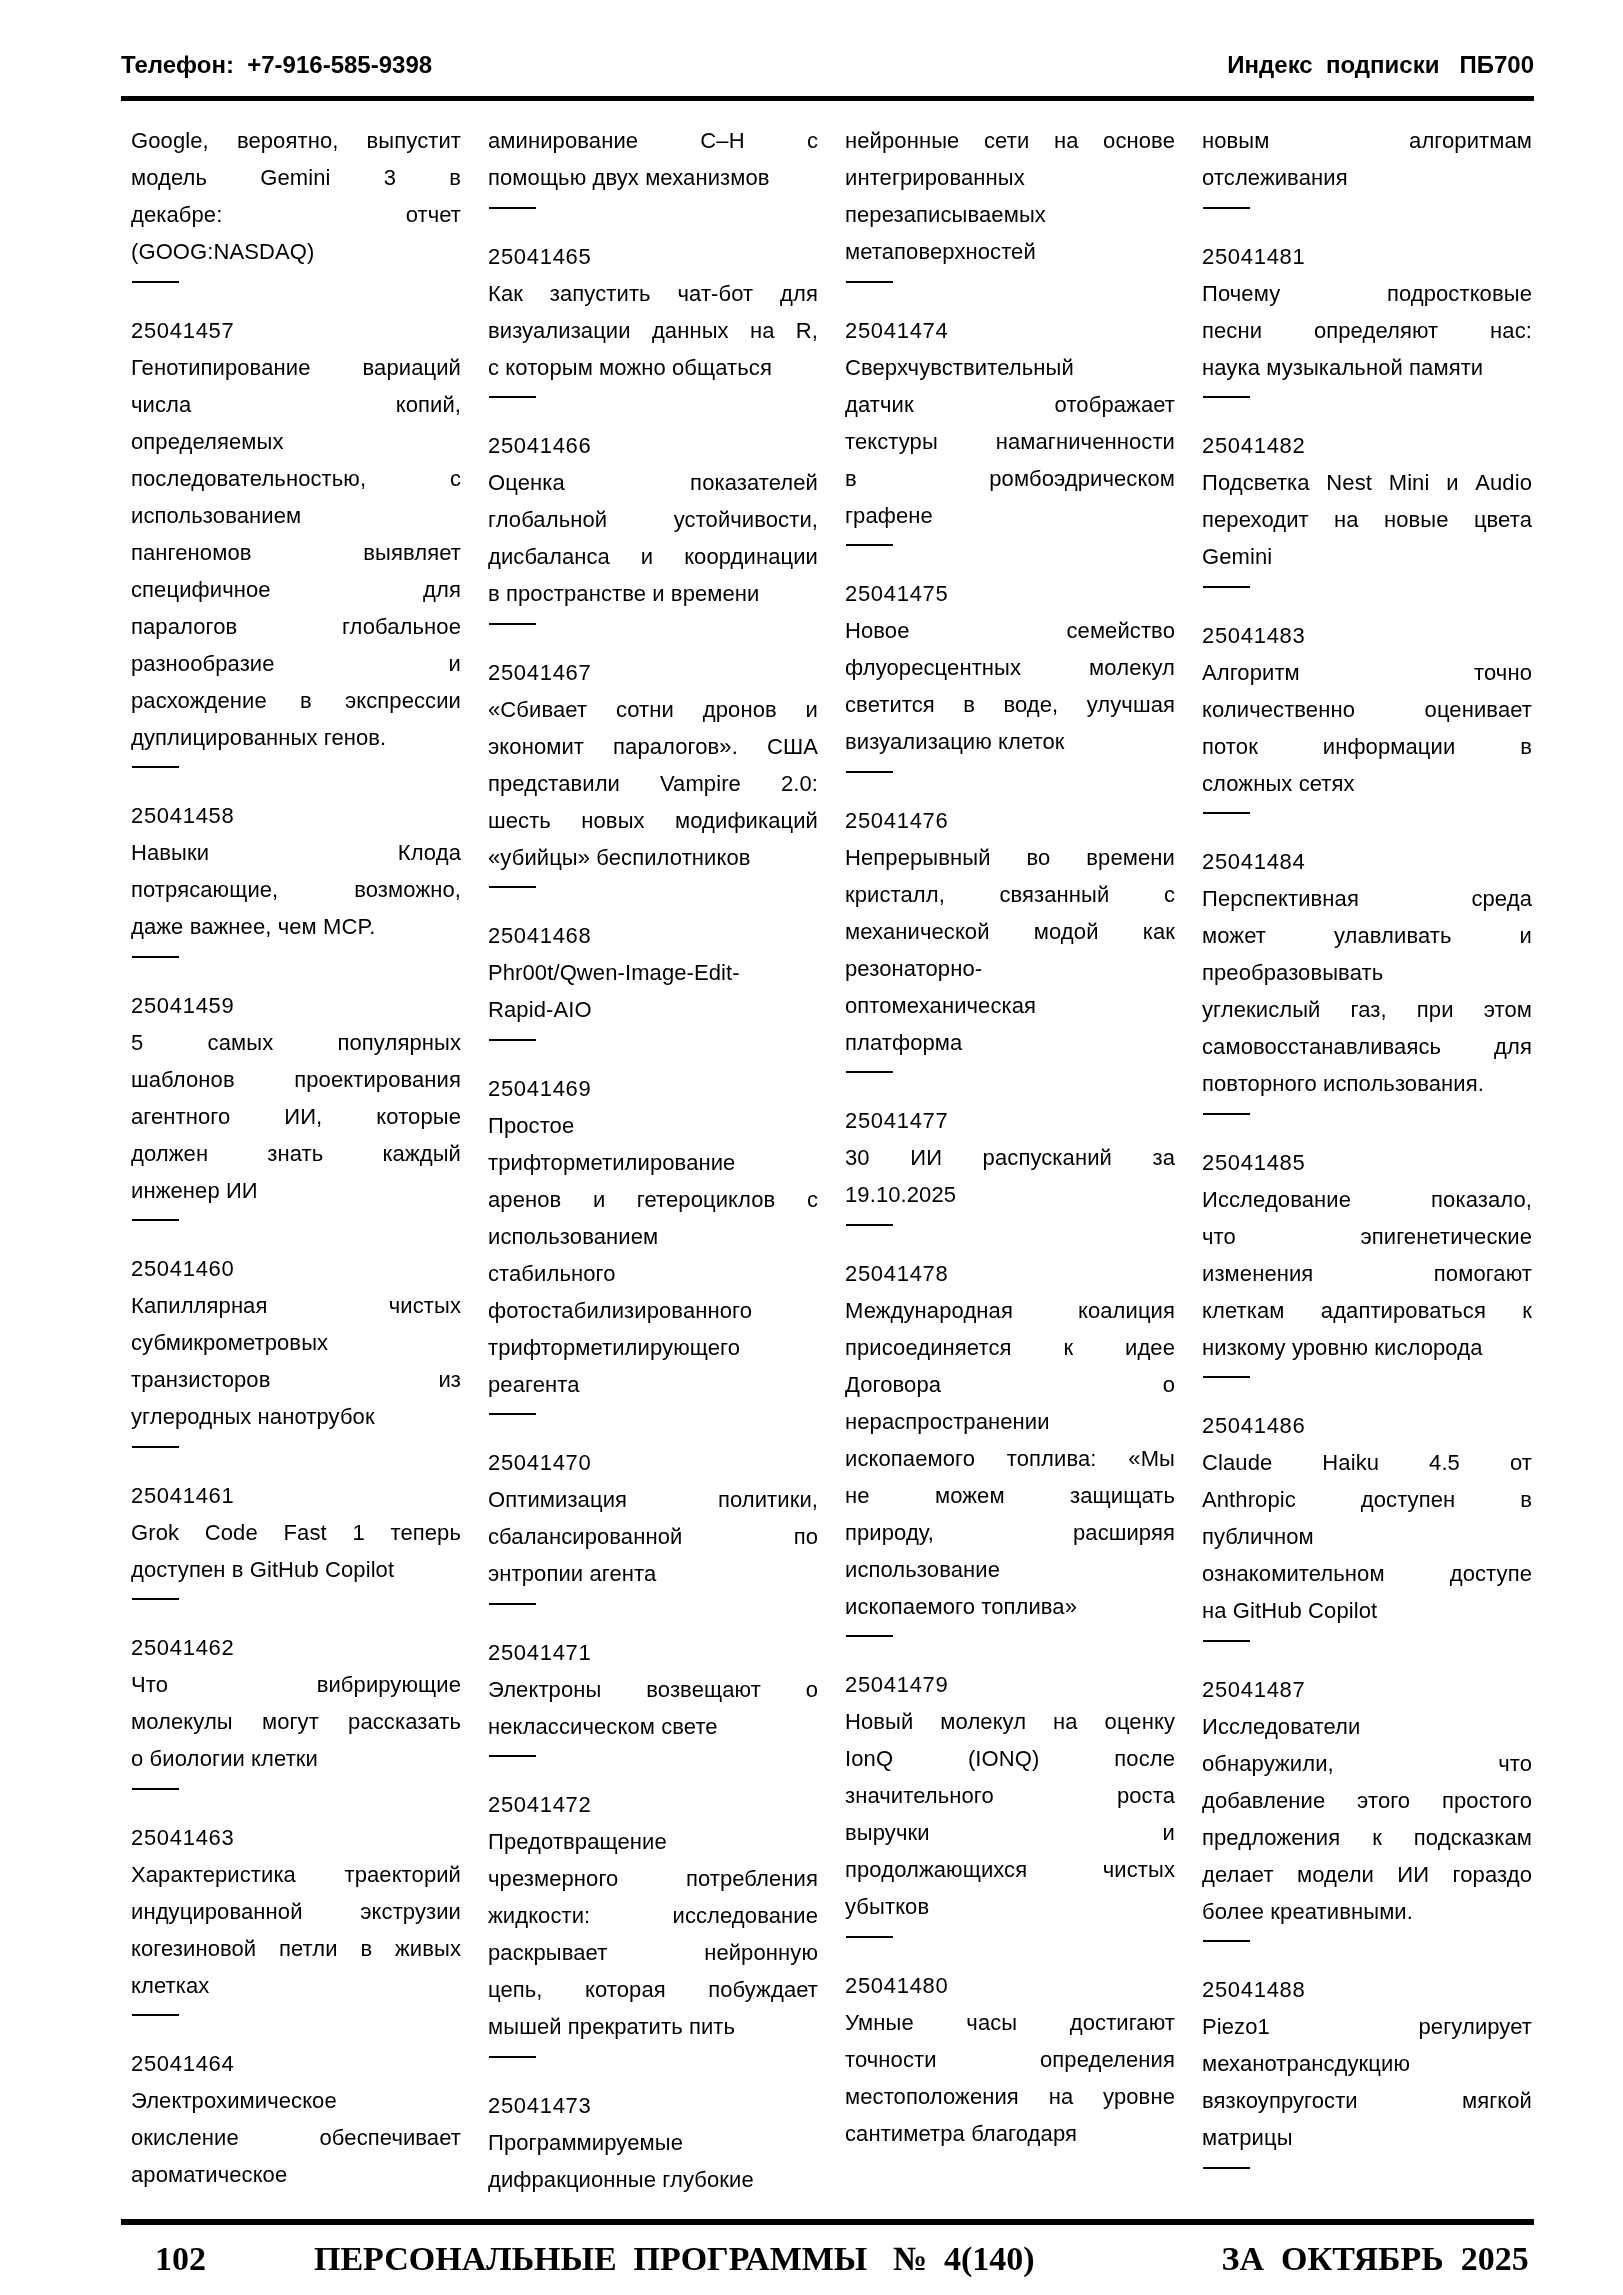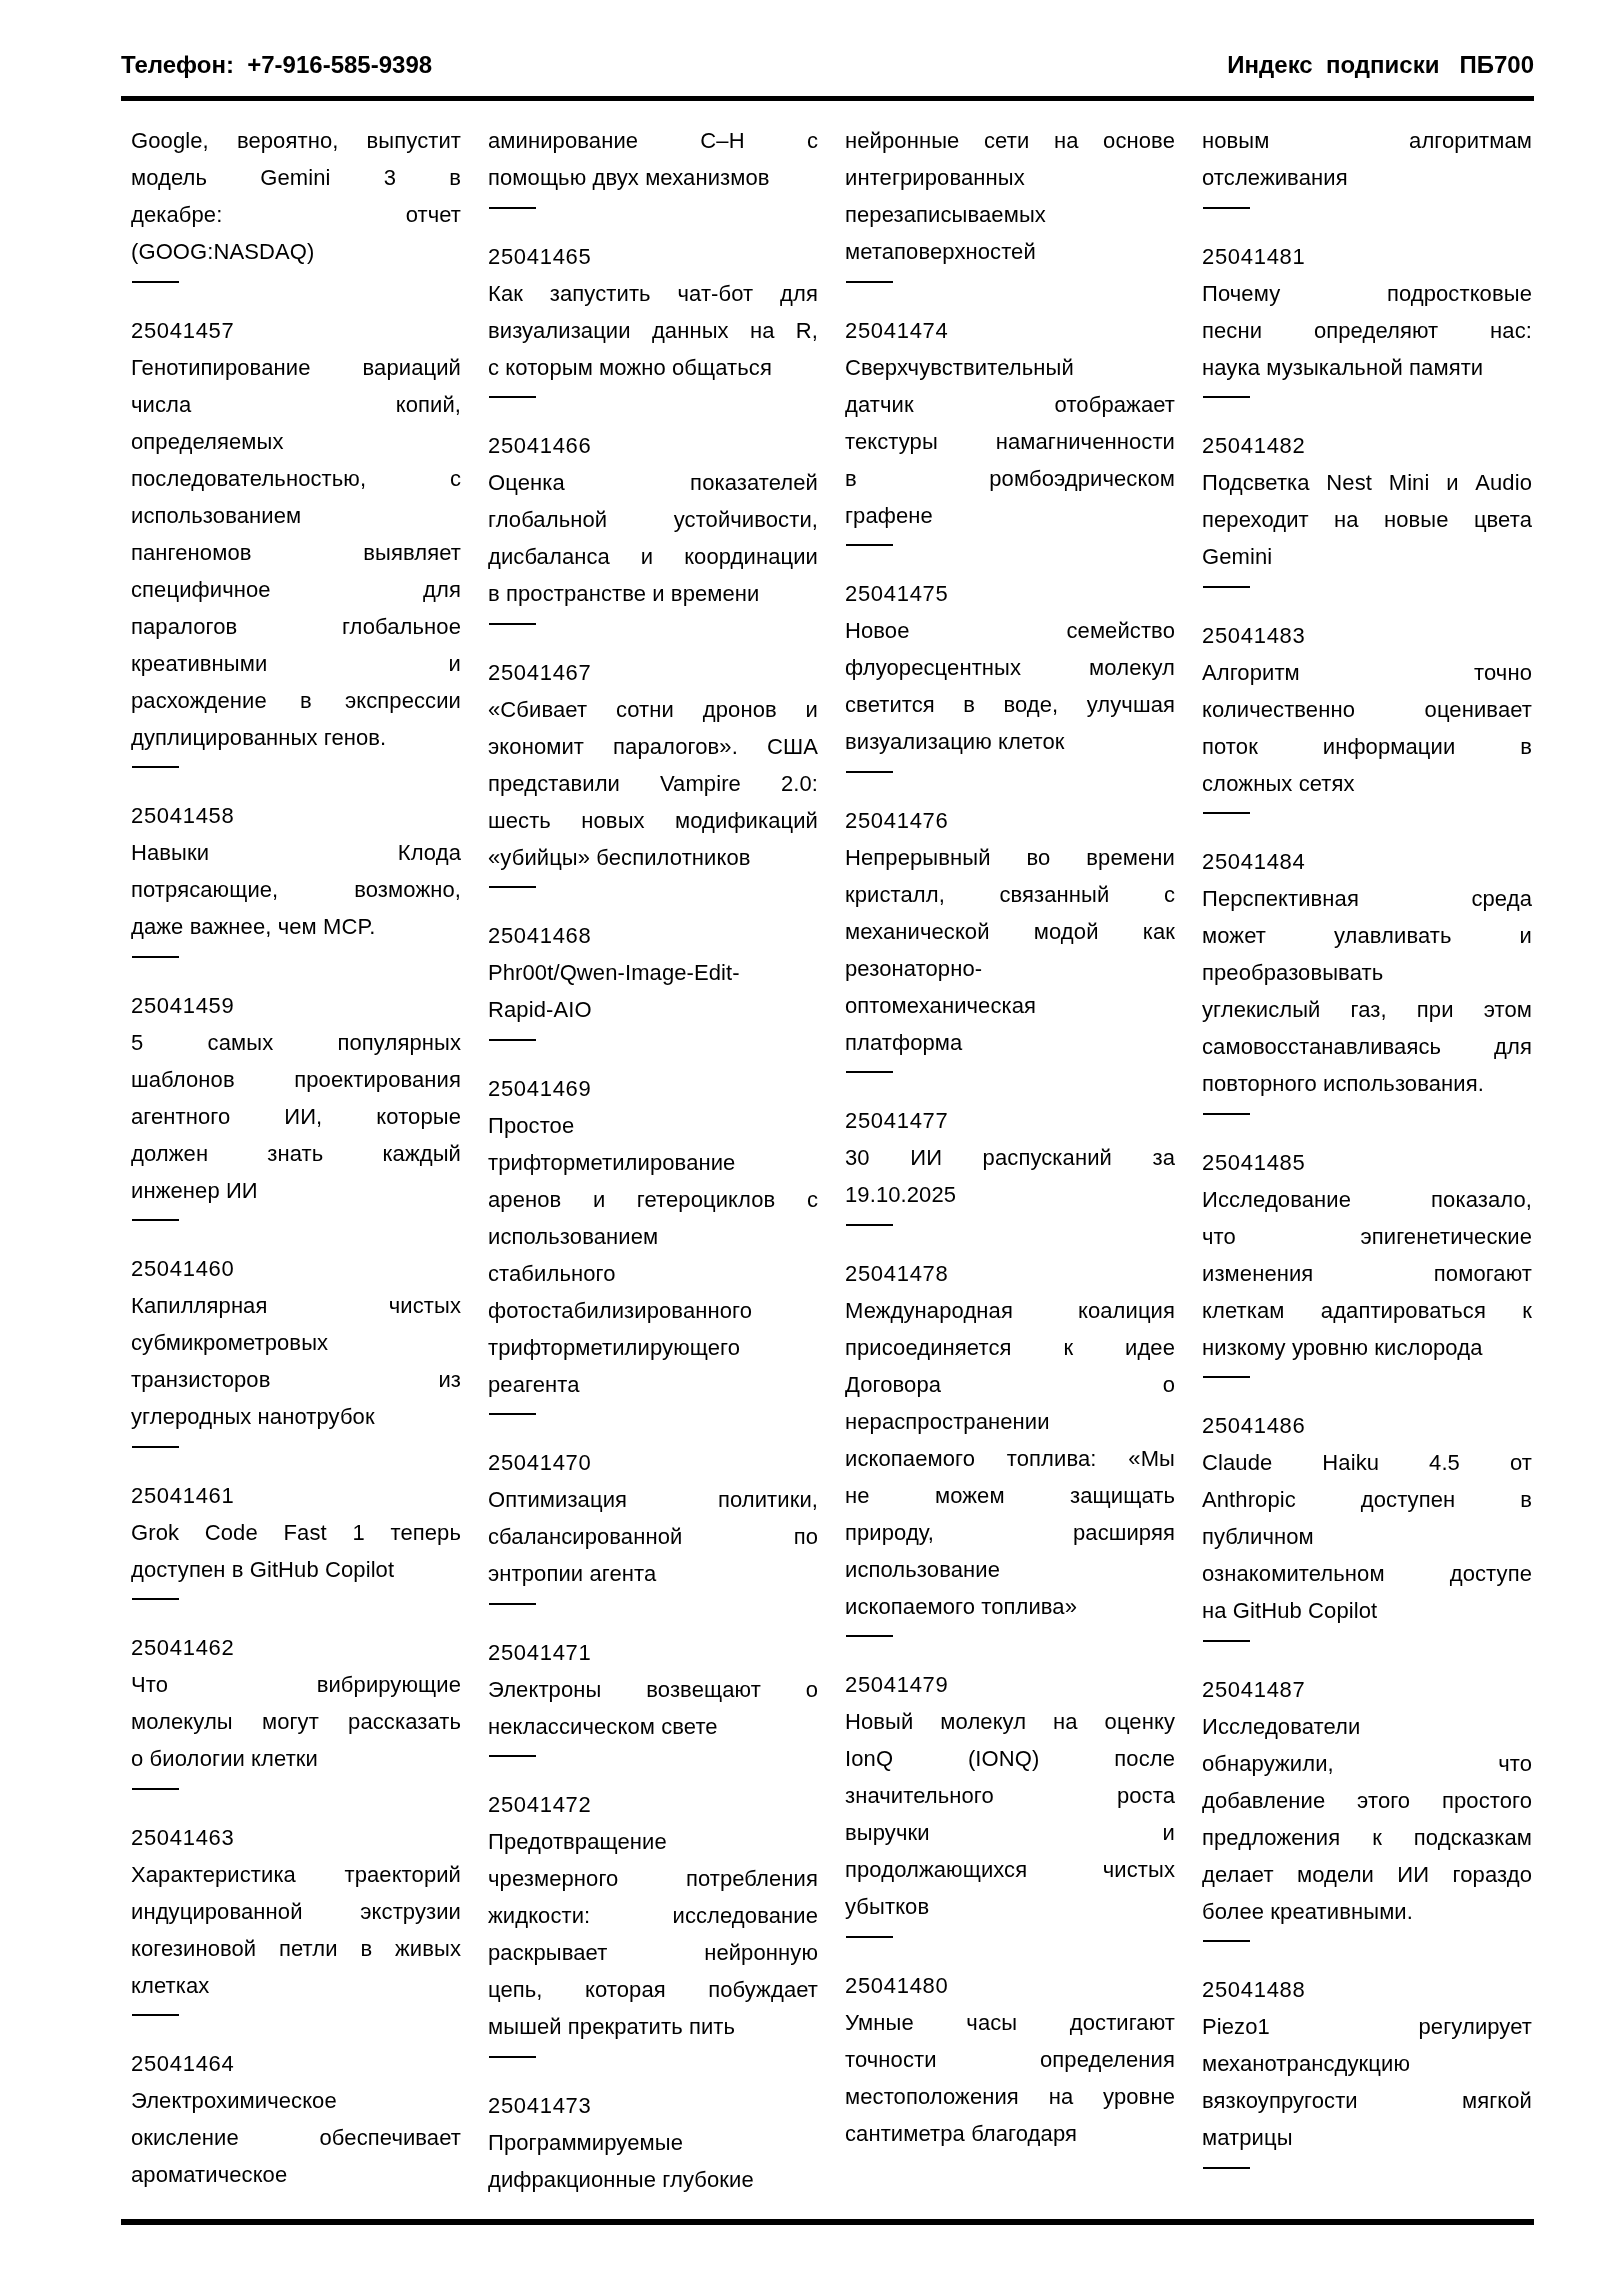--- a/index.html
+++ b/index.html
@@ -65,21 +65,21 @@
         <div class="sep"></div>
         <div class="line entry-id">25041457</div>
         <div class="line just">Генотипирование вариаций</div>
         <div class="line just">числа копий,</div>
         <div class="line just">определяемых</div>
         <div class="line just">последовательностью, с</div>
         <div class="line just">использованием</div>
         <div class="line just">пангеномов выявляет</div>
         <div class="line just">специфичное для</div>
         <div class="line just">паралогов глобальное</div>
-        <div class="line just">креативными и</div>
+        <div class="line just">разнообразие и</div>
         <div class="line just">расхождение в экспрессии</div>
         <div class="line">дуплицированных генов.</div>
         <div class="sep"></div>
         <div class="line entry-id">25041458</div>
         <div class="line just">Навыки Клода</div>
         <div class="line just">потрясающие, возможно,</div>
         <div class="line">даже важнее, чем MCP.</div>
         <div class="sep"></div>
         <div class="line entry-id">25041459</div>
         <div class="line just">5 самых популярных</div>
@@ -281,15 +281,20 @@
         <div class="line just">Piezo1 регулирует</div>
         <div class="line just">механотрансдукцию</div>
         <div class="line just">вязкоупругости мягкой</div>
         <div class="line">матрицы</div>
         <div class="sep"></div>
       </div>
     </div>
 
   <div class="footer-rule"></div>
 
+  <div class="footer-row">
+    <span class="footer-page">102</span>
+    <span class="footer-journal">ПЕРСОНАЛЬНЫЕ  ПРОГРАММЫ   №  4(140)</span>
+    <span class="footer-period">ЗА  ОКТЯБРЬ  2025</span>
+  </div>
 
 </div>
 
 
 </body></html>

